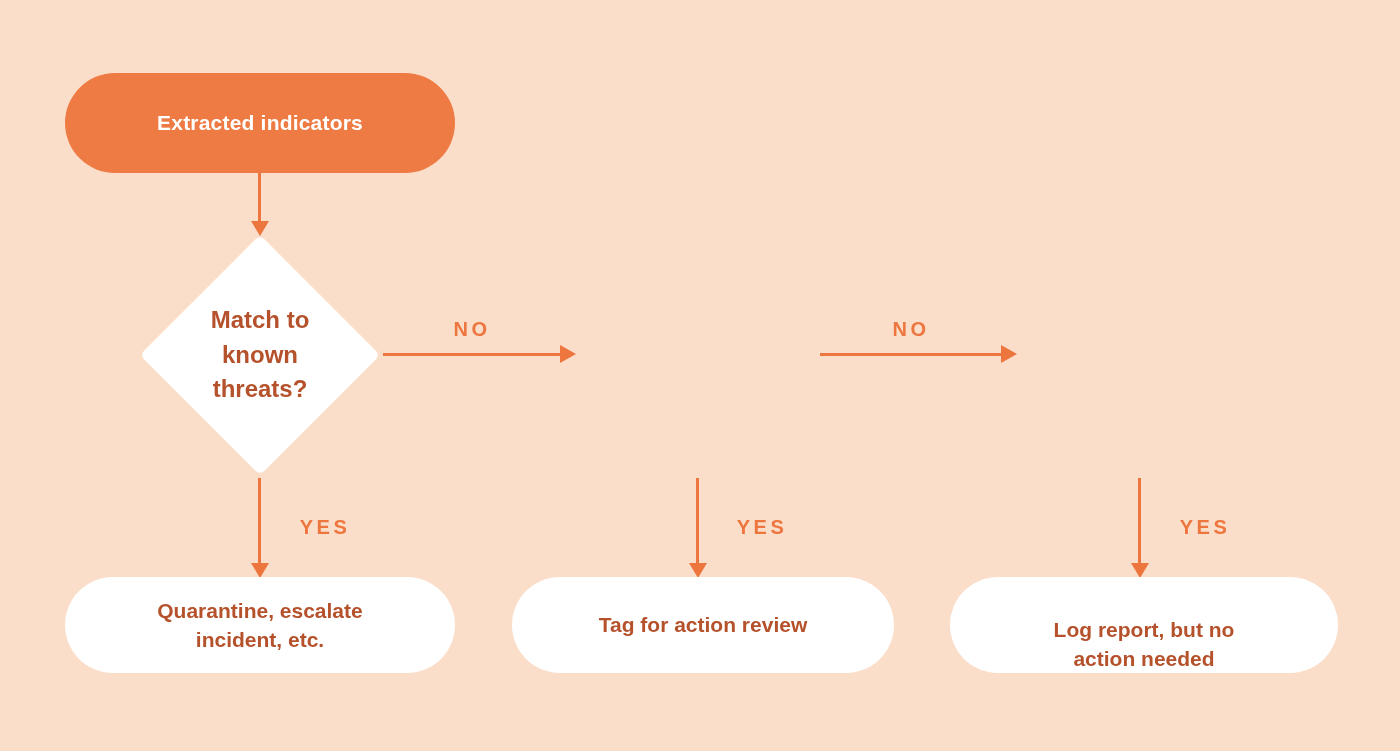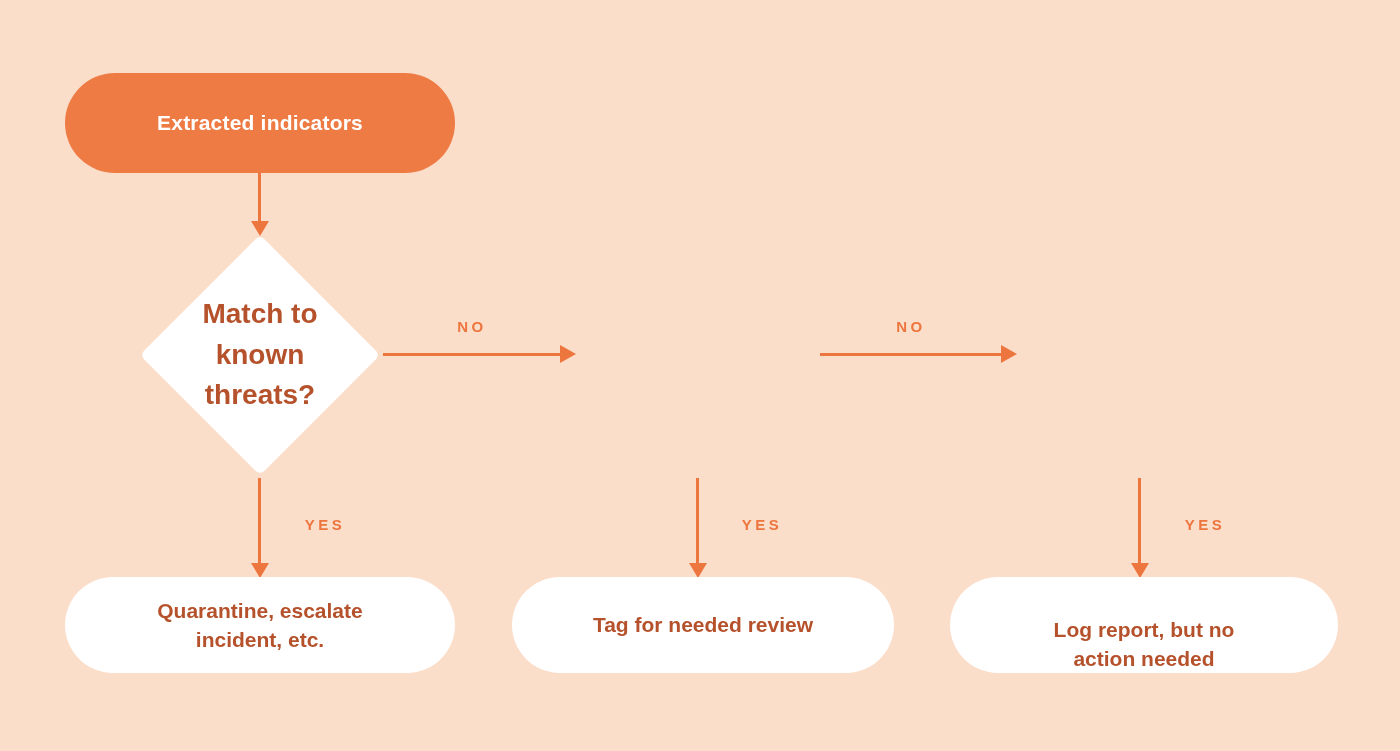--- a/index.html
+++ b/index.html
@@ -50,21 +50,21 @@
     border-radius: 6px;
     transform: rotate(45deg);
   }
   .diamond-label {
     position: absolute;
     inset: 0;
     display: flex; align-items: center; justify-content: center;
     text-align: center;
     white-space: pre-line;
     color: var(--node-text);
-    font-size: 28px;
+    font-size: 24px;
     font-weight: 600;
     line-height: 1.45;
   }
 
   
   .outcome-pill {
     position: absolute;
     height: 96px;
     background: var(--node-fill);
     border-radius: 48px;
@@ -100,21 +100,21 @@
     width: 0; height: 0;
     border-top: 9px solid transparent;
     border-bottom: 9px solid transparent;
     border-left: 16px solid var(--accent);
   }
 
   
   .edge-label {
     position: absolute;
     color: var(--accent);
-    font-size: 15px;
+    font-size: 20px;
     font-weight: bold;
     letter-spacing: 3.5px;
     text-align: center;
   }
 </style>
 </head>
 <body>
 
 <div class="canvas">
 
@@ -153,21 +153,21 @@
   <div class="arrow-line-v" style="left:1138px; top:478px; height:86px;"></div>
   <div class="arrow-head-down" style="left:1131px; top:563px;"></div>
   <div class="edge-label" style="left:1165px; top:516px; width:80px;">YES</div>
 
   <div class="outcome-pill" style="left:65px; top:577px; width:390px;">
     <span style="white-space:pre-line;">Quarantine, escalate
 incident, etc.</span>
   </div>
 
   <div class="outcome-pill" style="left:512px; top:577px; width:382px;">
-    <span style="white-space:pre-line;">Tag for needed review</span>
+    <span style="white-space:pre-line;">Tag for action review</span>
   </div>
 
   <div class="outcome-pill" style="left:950px; top:577px; width:388px;">
     <span style="white-space:pre-line;margin-top:38px;">Log report, but no
 action needed</span>
   </div>
 
 </div>
 
 </body></html>

